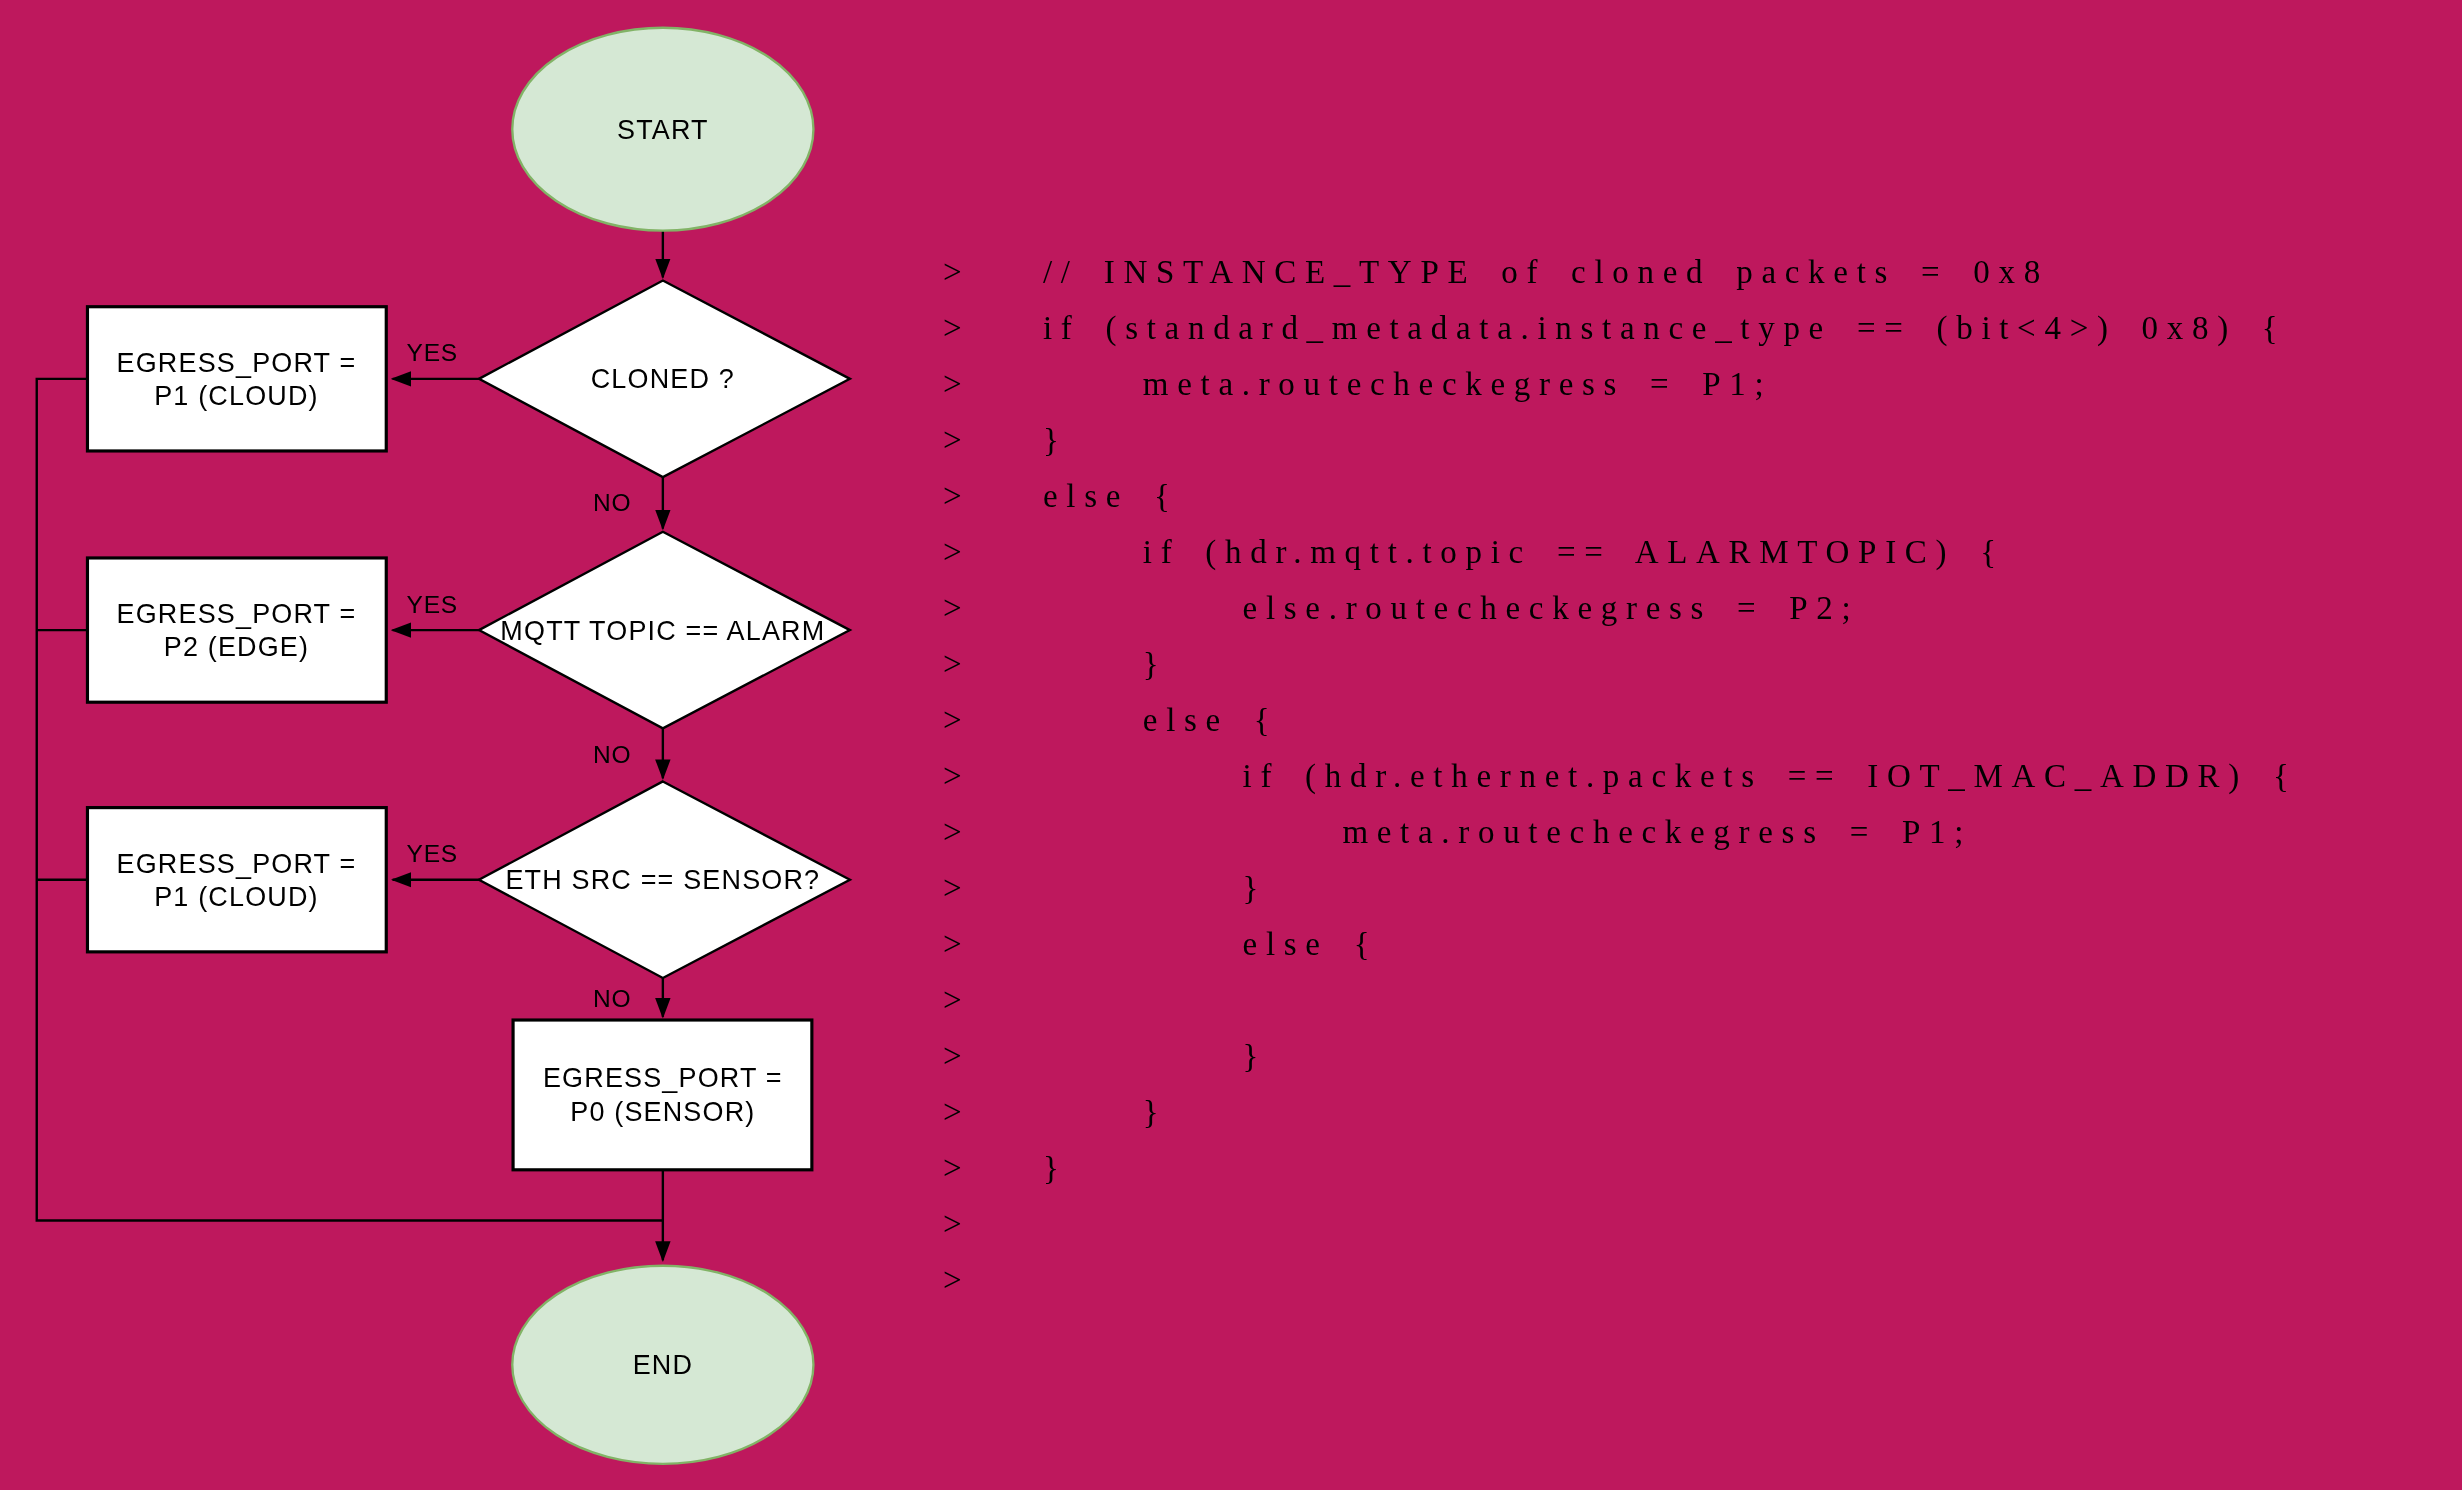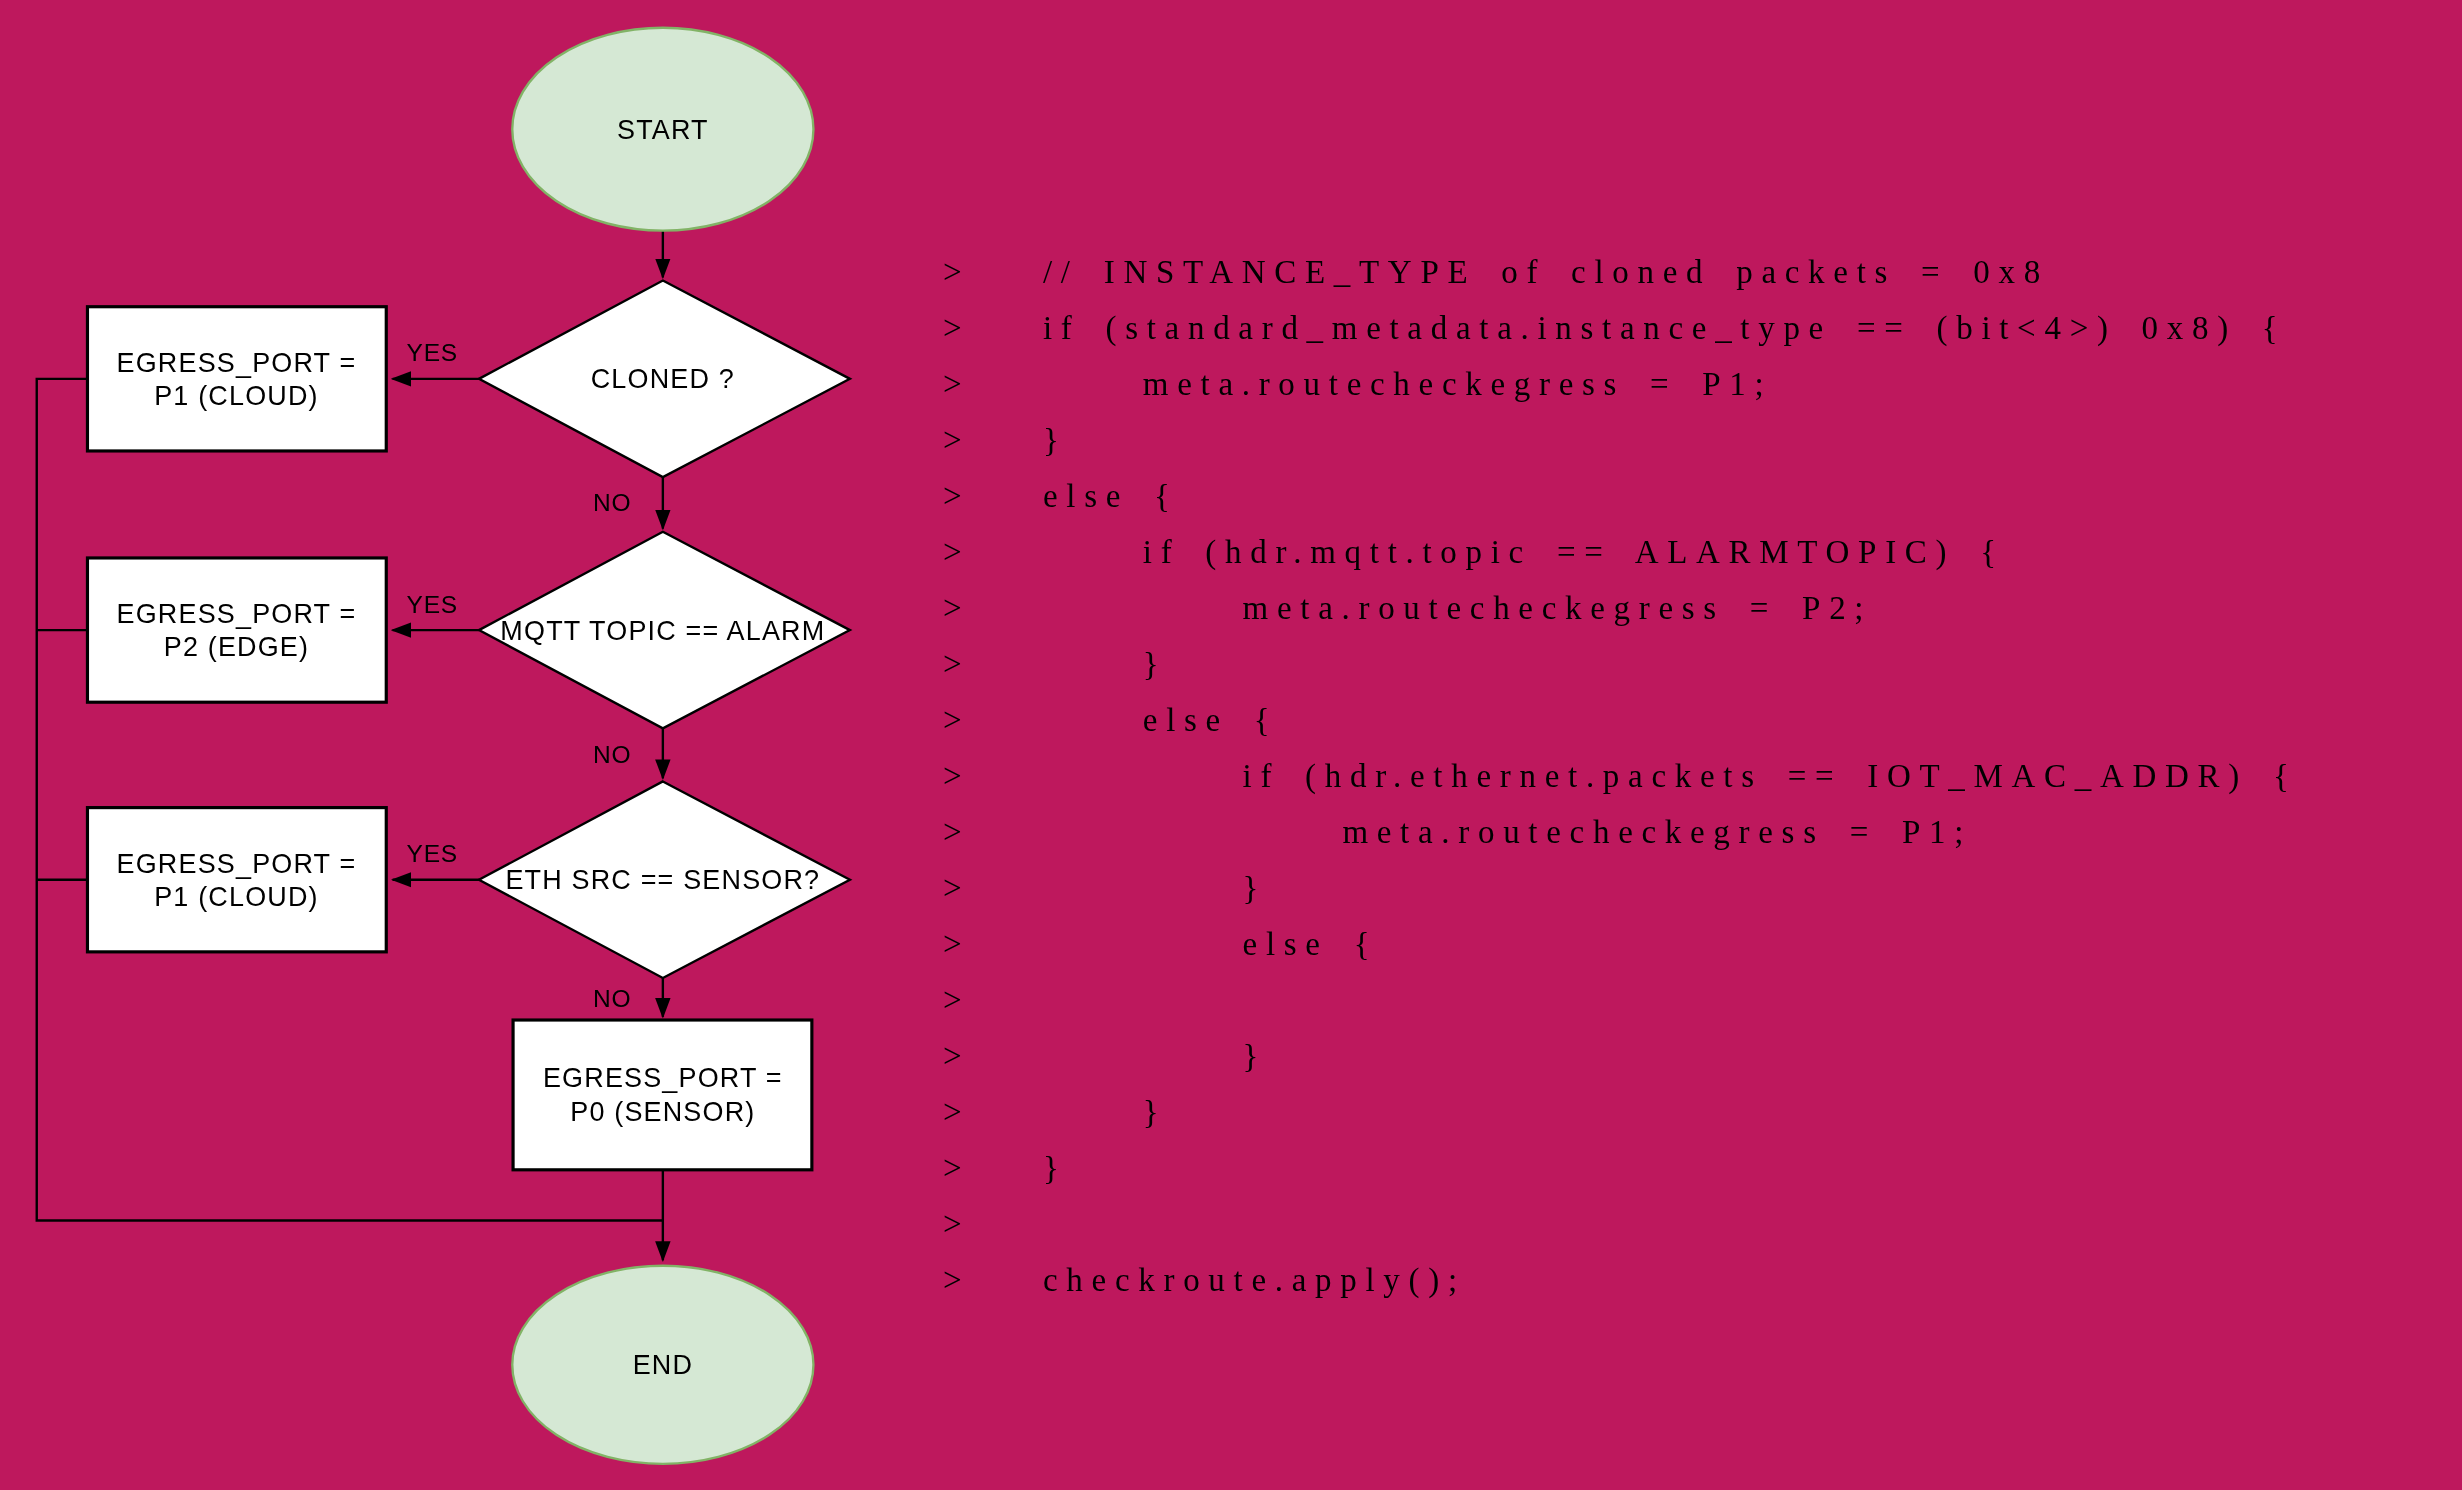--- a/index.html
+++ b/index.html
@@ -144,21 +144,21 @@
     <div class="cline">
         <span class="prompt">&gt;</span>
         <span class="ctext">else {</span>
       </div>
     <div class="cline">
         <span class="prompt">&gt;</span>
         <span class="ctext">    if (hdr.mqtt.topic == ALARMTOPIC) {</span>
       </div>
     <div class="cline">
         <span class="prompt">&gt;</span>
-        <span class="ctext">        meta.routecheckegress = P2;</span>
+        <span class="ctext">        else.routecheckegress = P2;</span>
       </div>
     <div class="cline">
         <span class="prompt">&gt;</span>
         <span class="ctext">    }</span>
       </div>
     <div class="cline">
         <span class="prompt">&gt;</span>
         <span class="ctext">    else {</span>
       </div>
     <div class="cline">
@@ -191,18 +191,17 @@
     <div class="cline">
         <span class="prompt">&gt;</span>
         <span class="ctext">}</span>
       </div>
     <div class="cline">
         <span class="prompt">&gt;</span>
         <span class="ctext"></span>
       </div>
     <div class="cline">
         <span class="prompt">&gt;</span>
-        <span class="ctext">checkroute.apply();</span>
       </div>
   </div>
 
 </div>
 
 
 </body></html>

